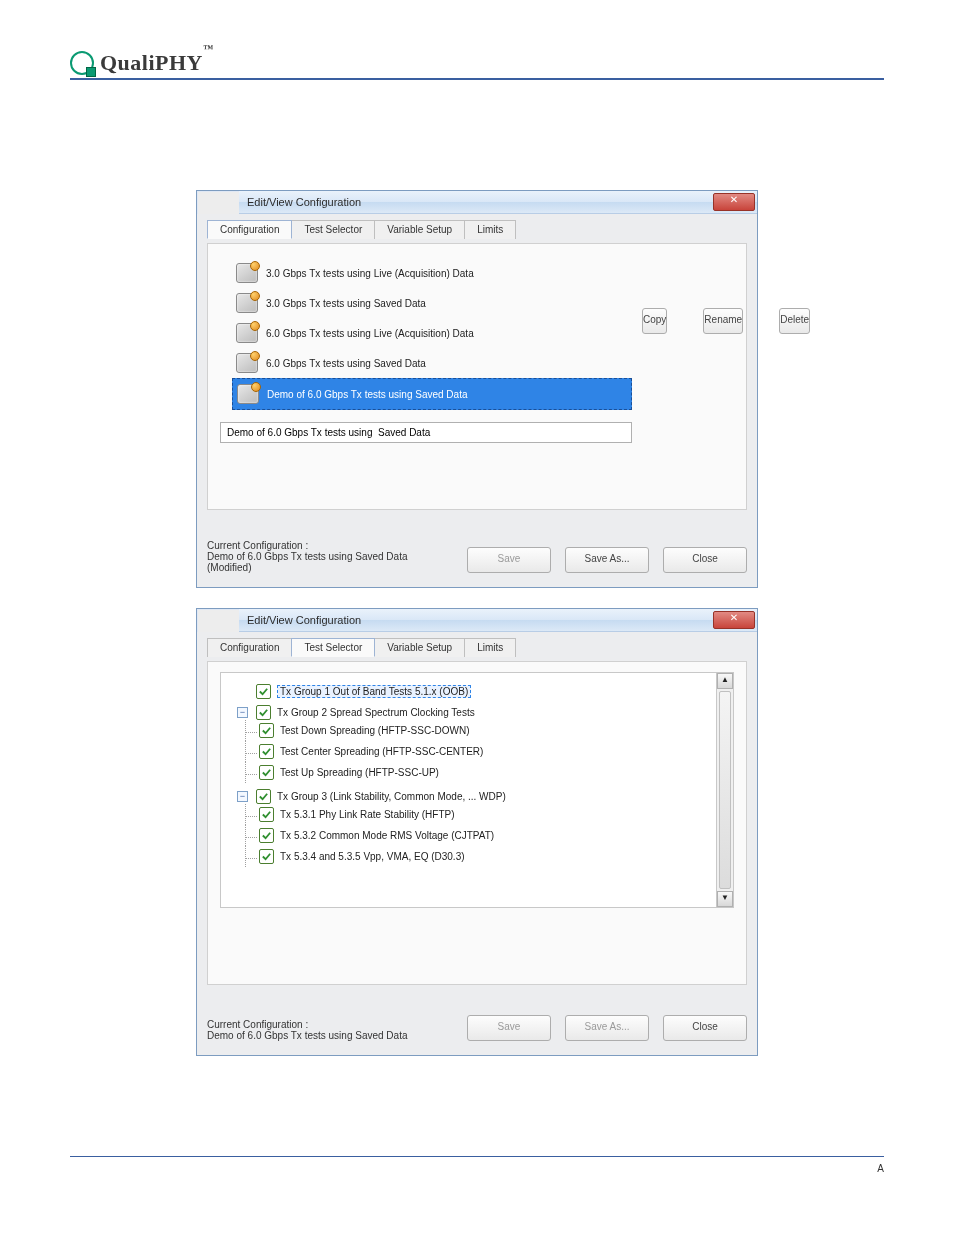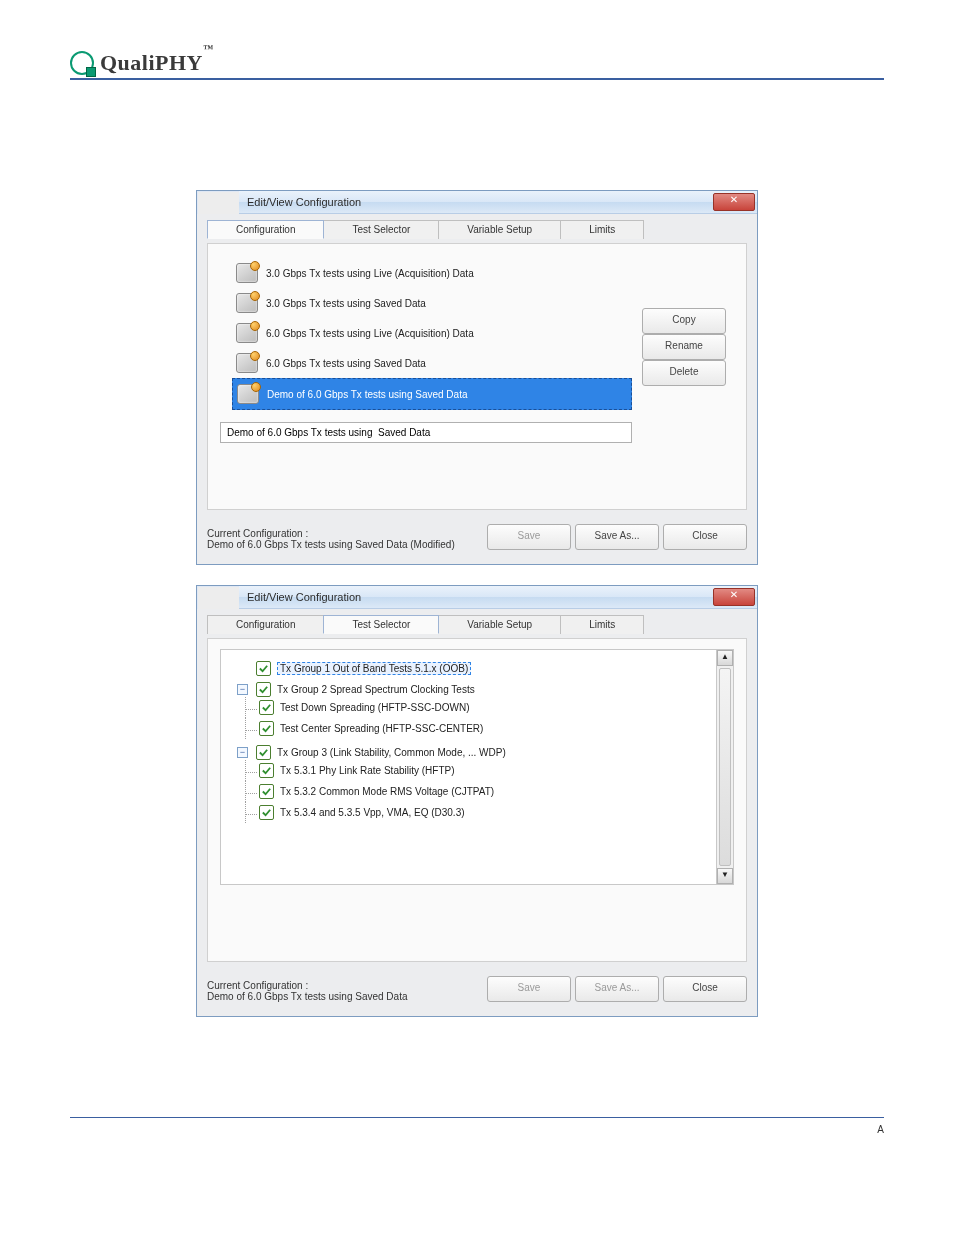--- a/index.html
+++ b/index.html
@@ -75,21 +75,21 @@
     border: 1px solid #973228;
     border-radius: 2px;
     color: #fff;
     font-size: 10px;
     line-height: 12px;
     text-align: center;
   }
   .dlg-body { padding: 6px 10px 14px 10px; background: #ecedef; }
   .tabs { display: flex; gap: 0; margin-bottom: 4px; }
   .tab {
-    padding: 3px 28px;
+    padding: 3px 12px;
     background: #f0f0f0;
     border: 1px solid #bfbfbf;
     border-bottom: none;
     font-size: 10px;
     color: #333;
     margin-right: -1px;
   }
   .tab.active {
     background: #fafafa;
     border: 1px solid #9eb4d4;
@@ -142,37 +142,37 @@
     border: 1px solid #adadad;
     border-radius: 3px;
     font-size: 10px;
     color: #444;
     text-align: center;
     line-height: 22px;
   }
   .wbtn[disabled], .wbtn.disabled { color: #9a9a9a; }
   .panel-flex { display: flex; gap: 10px; }
   .panel-left { flex: 1; }
-  .panel-right { width: 92px; display: flex; flex-direction: column; padding-top: 54px; }
+  .panel-right { width: 92px; display: flex; flex-direction: row; gap: 36px; padding-top: 54px; }
 
   .text-input {
     width: 100%;
     box-sizing: border-box;
     border: 1px solid #b0b0b0;
     background: #fff;
     padding: 4px 6px;
     font-size: 10px;
     margin-top: 6px;
   }
 
   .footer-row {
-    margin-top: 14px;
+    margin-top: 30px;
     display: flex;
     align-items: flex-end;
-    gap: 4px;
+    gap: 14px;
     justify-content: center;
   }
   .footer-label { flex: 1; font-size: 10px; color: #333; }
   .footer-label .lbl { display: block; }
 
   
   .tree-panel {
     background: #fff;
     border: 1px solid #c8c8c8;
     height: 218px;
@@ -364,20 +364,30 @@
                     <li>
                         <div class="node">
                       <span class="chk">
                             <svg viewBox="0 0 12 12">
                               <path d="M2 6 L5 9 L10 3" stroke="#2f8f2f" stroke-width="2" fill="none"></path>
                             </svg>
                           </span>
                       <span class="node-label">Test Center Spreading (HFTP-SSC-CENTER)</span>
                     </div>
                       </li>
+                    <li>
+                        <div class="node">
+                      <span class="chk">
+                            <svg viewBox="0 0 12 12">
+                              <path d="M2 6 L5 9 L10 3" stroke="#2f8f2f" stroke-width="2" fill="none"></path>
+                            </svg>
+                          </span>
+                      <span class="node-label">Test Up Spreading (HFTP-SSC-UP)</span>
+                    </div>
+                      </li>
                   </ul>
                 </li>
                 <li>
                   <div class="node">
                     <span class="expander">−</span>
                     <span class="chk">
                         <svg viewBox="0 0 12 12">
                           <path d="M2 6 L5 9 L10 3" stroke="#2f8f2f" stroke-width="2" fill="none"></path>
                         </svg>
                       </span>

